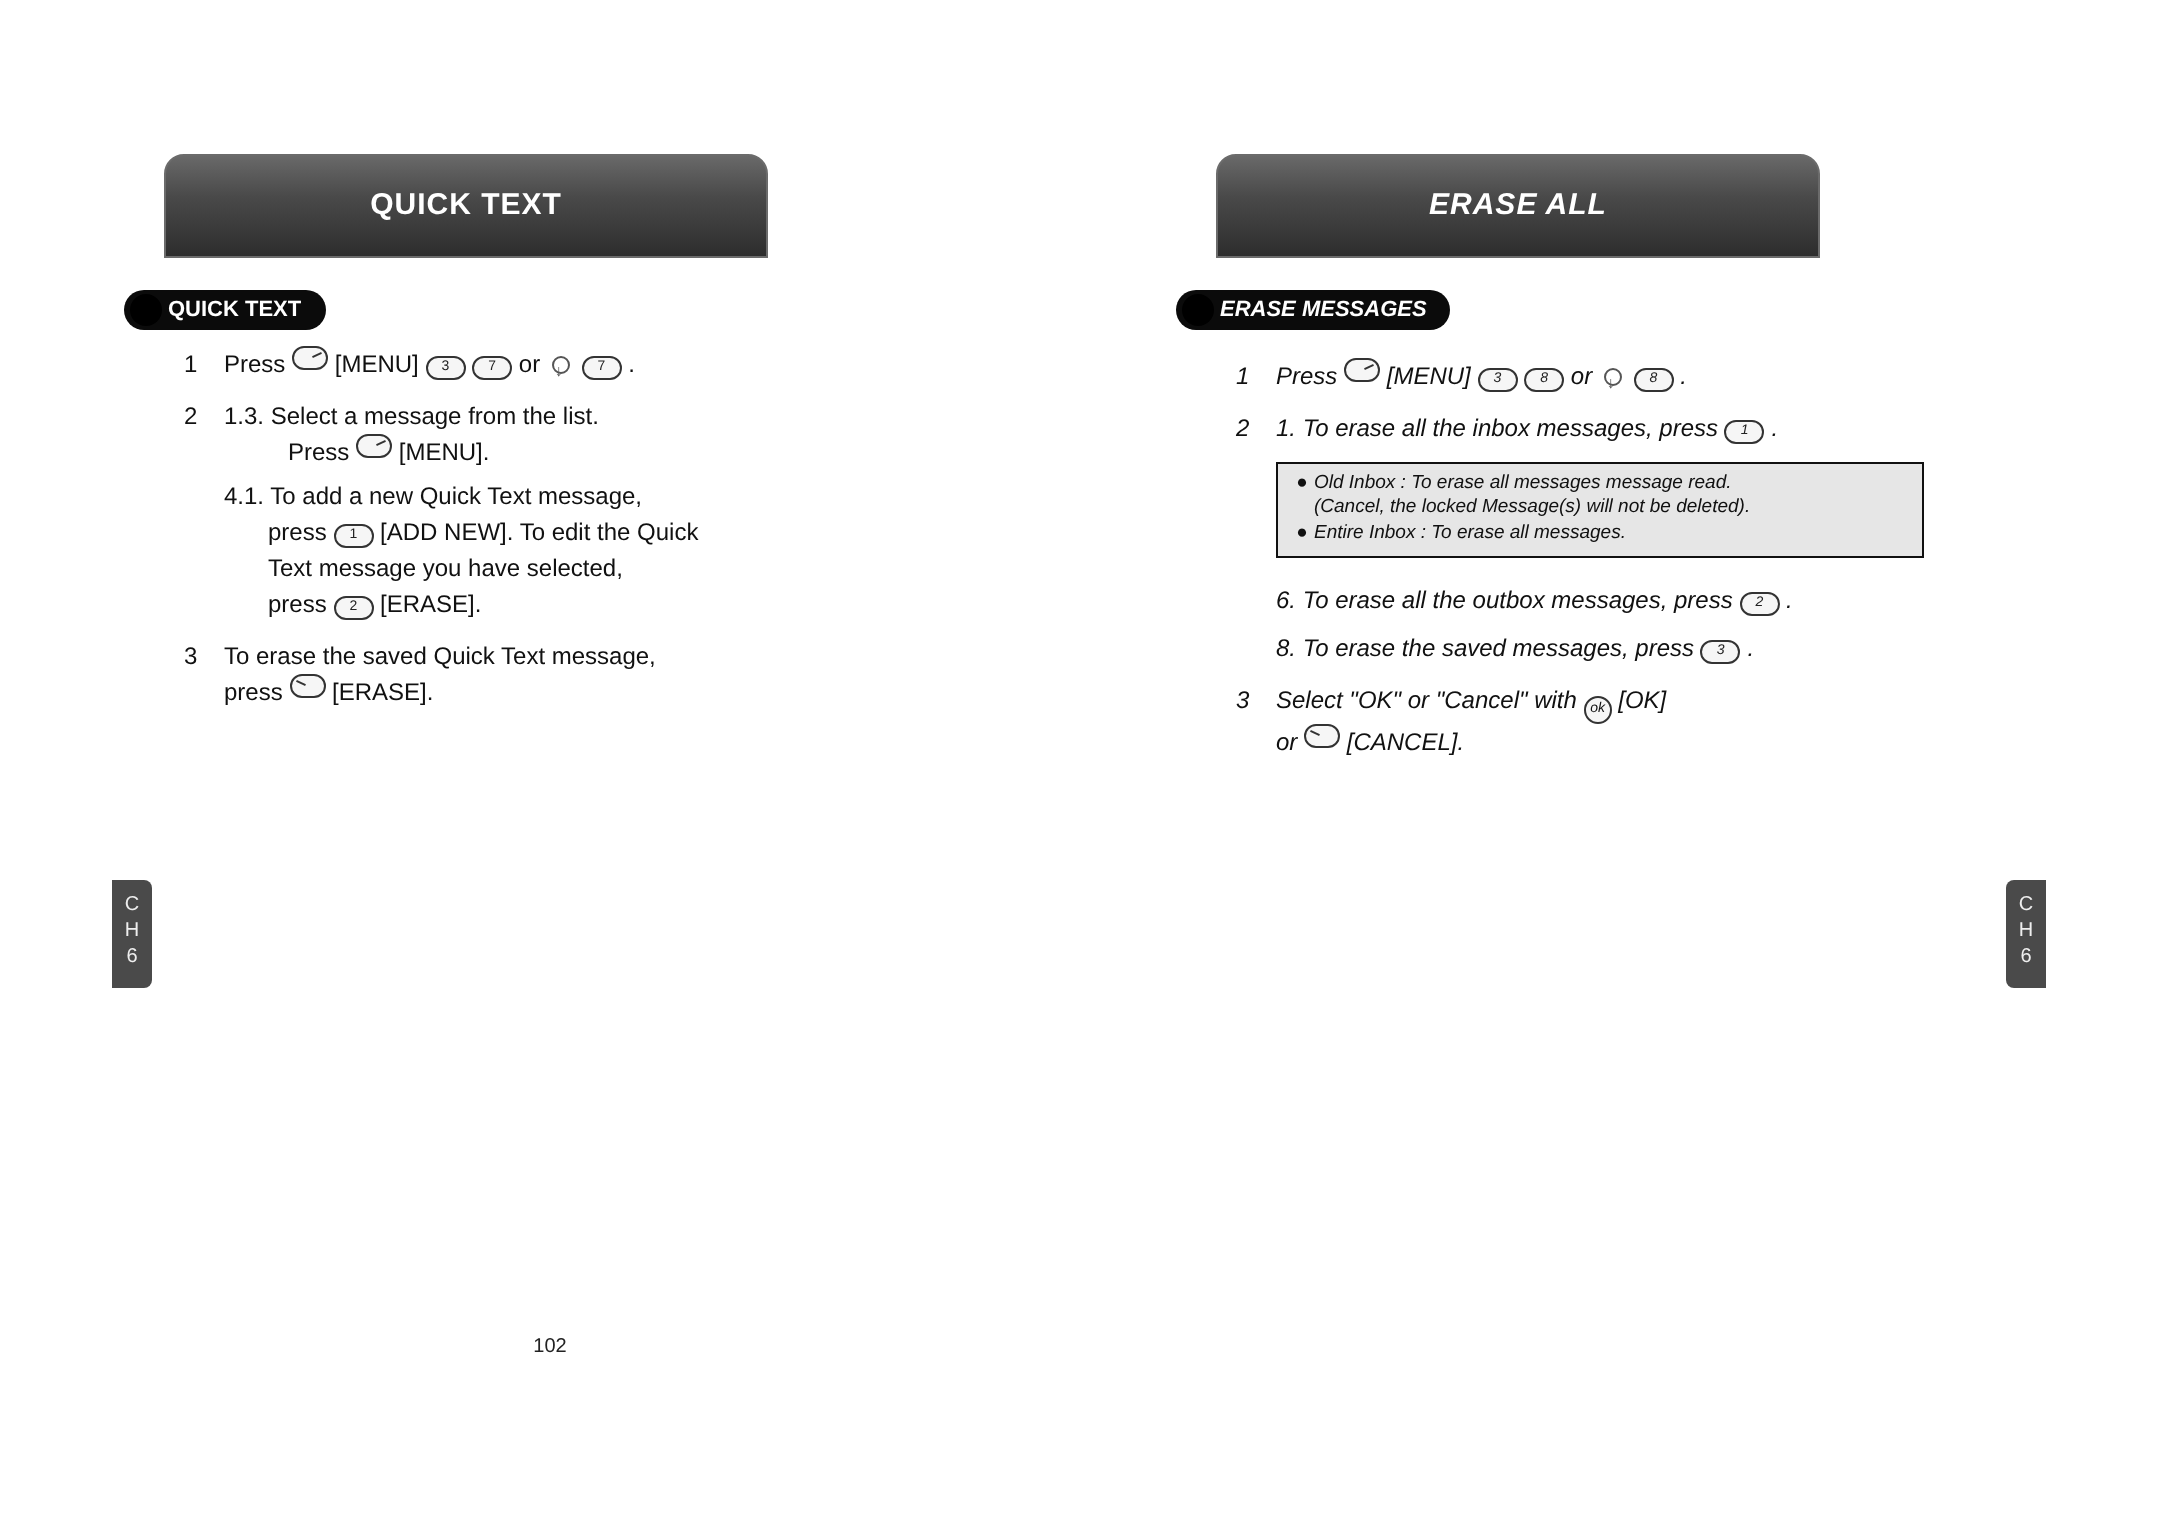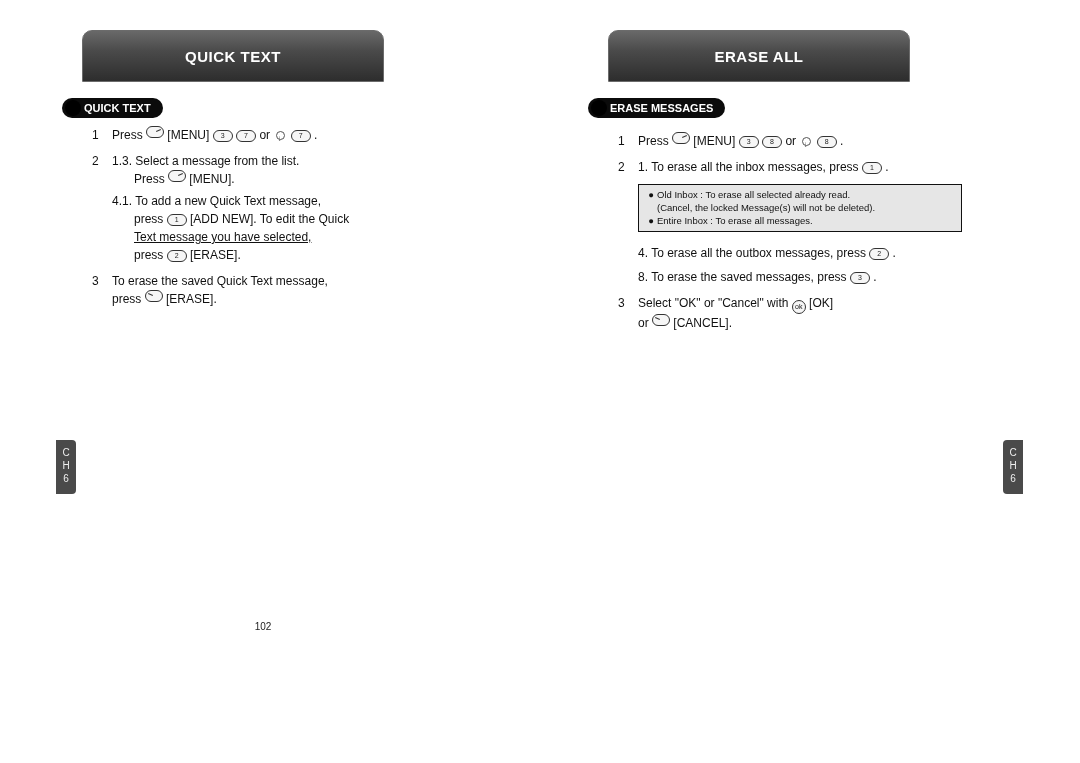--- a/index.html
+++ b/index.html
@@ -9,30 +9,32 @@
     font-family: Arial, Helvetica, sans-serif;
     width: 1080px;
     height: 763px;
     overflow: hidden;
   }
   .spread {
     display: flex;
     width: 1052px;
     height: 763px;
     position: relative;
+    align-items: center;
   }
   .page {
     flex: 0 0 50%;
     position: relative;
     box-sizing: border-box;
     padding: 30px 62px 40px 62px;
     height: 670px;
   }
   .page.right {
     padding-right: 78px;
+    font-style: italic;
   }
 
   
   .tab-header {
     position: relative;
     margin-left: 20px;
     width: 300px;
     height: 50px;
     border-radius: 10px 10px 0 0;
     background: linear-gradient(to bottom, #696969 0%, #4a4a4a 40%, #2d2d2d 100%);
@@ -204,21 +206,21 @@
     box-sizing: border-box;
     letter-spacing: 0;
   }
   .ch-tab.left  { left: 56px;  border-radius: 0 4px 4px 0; }
   .ch-tab.right { left: 1003px; border-radius: 4px 0 0 4px; }
 
   .page-number {
     position: absolute;
     bottom: 38px;
     width: 100%;
-    left: 0;
+    left: 12px;
     text-align: center;
     font-size: 10px;
     color: #222;
   }
 </style>
 </head>
 <body>
 
 <div class="spread">
 
@@ -247,34 +249,34 @@
         <span> .</span>
       </div>
     </div>
 
     
     <div class="step">
       <div class="step-num">2</div>
       <div class="step-body">
         <div>
           <span>1.3. Select a message from the list.</span><br>
-          <span style="margin-left:22px;">
+          <span style="margin-left:32px;">
             <span>Press </span>
             <span class="soft-left icon"></span>
             <span> [MENU].</span>
           </span>
         </div>
         <div style="margin-top:4px;">
           <span>4.1. To add a new Quick Text message,</span><br>
           <span style="margin-left:22px;">
             <span>press </span>
             <span class="key-oval">1</span>
             <span> [ADD NEW]. To edit the Quick</span>
           </span><br>
-          <span style="margin-left:22px;text-decoration:underline;">Text message you have selected,</span><br>
+          <span style="margin-left:22px;">Text message you have selected,</span><br>
           <span style="margin-left:22px;">
             <span>press </span>
             <span class="key-oval">2</span>
             <span> [ERASE].</span>
           </span>
         </div>
       </div>
     </div>
 
     
@@ -326,35 +328,35 @@
           <span> .</span>
         </div>
       </div>
     </div>
 
     
     <div class="note-box">
       <div class="note-line">
         <div class="bullet">●</div>
         <div class="text">
-          <span>Old Inbox : To erase all selected already read.</span><br>
+          <span>Old Inbox : To erase all messages message read.</span><br>
           <span>(Cancel, the locked Message(s) will not be deleted).</span>
         </div>
       </div>
       <div class="note-line">
         <div class="bullet">●</div>
         <div class="text">Entire Inbox : To erase all messages.</div>
       </div>
     </div>
 
     <div class="step" style="margin-top:0;">
       <div class="step-num"></div>
       <div class="step-body">
         <div>
-          <span>4. To erase all the outbox messages, press </span>
+          <span>6. To erase all the outbox messages, press </span>
           <span class="key-oval">2</span>
           <span> .</span>
         </div>
         <div style="margin-top:6px;">
           <span>8. To erase the saved messages, press </span>
           <span class="key-oval">3</span>
           <span> .</span>
         </div>
       </div>
     </div>

